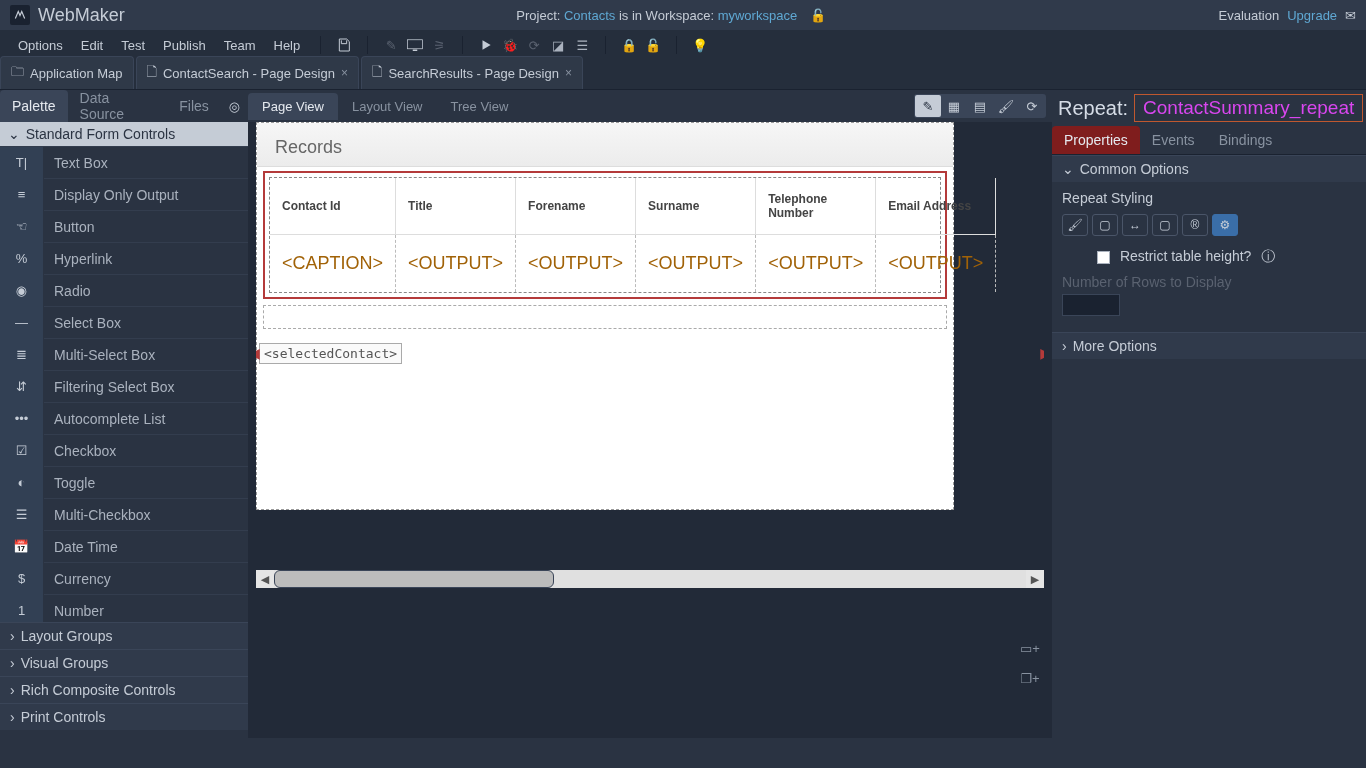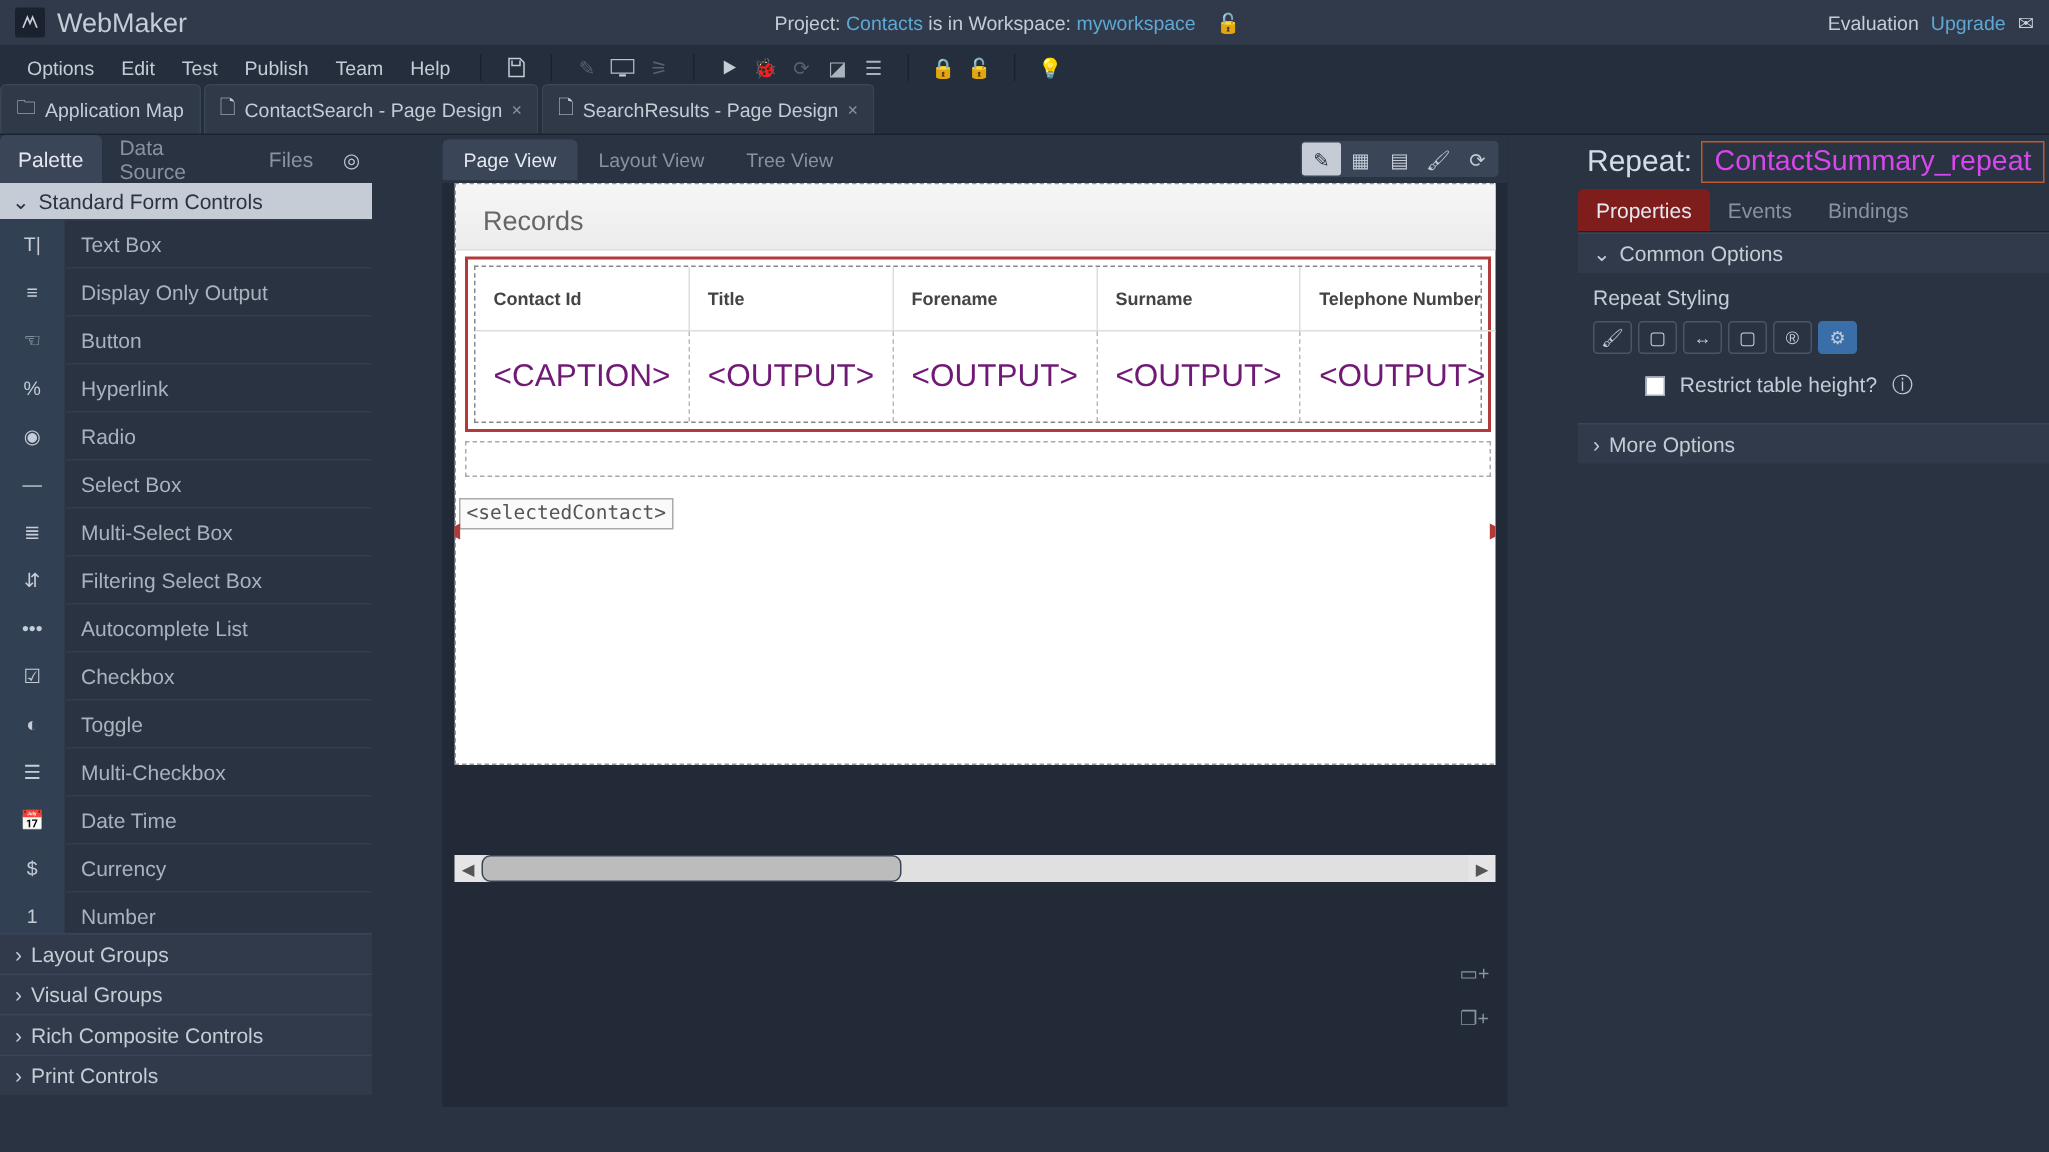--- a/index.html
+++ b/index.html
@@ -36,21 +36,21 @@
 }
 .tab {
   padding: 5px 10px; background: #2f3948; border-radius: 4px 4px 0 0;
   margin-right: 2px; display:flex; align-items:center; gap:6px;
   cursor:pointer; font-size:13px;
   border: 1px solid #3a4558; border-bottom: none;
 }
 .tab.active { background: #2f3948; }
 .tab .close { font-size: 12px; color: #8892a0; }
 
-.body-row { display:flex; height: 648px; gap: 47px; }
+.body-row { display:flex; height: 648px; }
 
 .left-panel { width: 248px; background: #2a3342; display:flex; flex-direction:column; }
 .left-tabs { height: 32px; display:flex; align-items:stretch; background:#2a3342; }
 .left-tab { padding: 6px 12px; cursor:pointer; font-size:14px; color:#8892a0; display:flex; align-items:center;}
 .left-tab.active { background:#3a4558; color:#e5e9ef; border-radius:4px 4px 0 0;}
 .left-tab-ico { width:28px; display:flex; align-items:center; justify-content:center;}
 
 .section-hdr {
   background:#c5ccd6; color:#2a3342; padding:4px 8px; font-size:14px;
   display:flex; align-items:center; gap:6px;
@@ -102,21 +102,21 @@
   background:white; position:relative;
 }
 .repeat-inner { border:1px dashed #888; margin:4px;}
 .data-table { width:100%; border-collapse:collapse; }
 .data-table th {
   text-align:left; padding:14px 12px; font-size:12px; color:#444;
   border-right:1px solid #ddd; border-bottom:1px solid #ddd;
   font-weight:600;
 }
 .data-table td {
-  padding:18px 12px; font-size:21px; color:#701a75;
+  padding:18px 12px; font-size:18px; color:#a16207;
   border-right:1px dashed #bbb;
 }
 .caption-cell { color:#2aa0c8; }
 .dashed-box { margin:6px; border:1px dashed #aaa; height:24px;}
 .sel-contact {
   display:inline-block; margin:8px 2px; border:1px solid #aaa;
   padding:2px 4px; font-family:monospace; font-size:13px; color:#555;
   background:#fafafa;
 }
 .arrow-left, .arrow-right {
@@ -440,20 +440,24 @@
         <div class="style-btn">↔</div>
         <div class="style-btn">▢</div>
         <div class="style-btn">®</div>
         <div class="style-btn blue">⚙</div>
       </div>
       <div class="prop-row" style="margin-top:12px;margin-left:35px;">
         <span class="cbx"></span>
         <span>Restrict table height?</span>
         <span style="margin-left:6px;">ⓘ</span>
       </div>
+      <div class="prop-row dim-row">
+        <div>Number of Rows to Display</div>
+        <div class="dim-input"></div>
+      </div>
     </div>
     <div class="prop-section">
       <span>›</span>
       <span>More Options</span>
     </div>
   </div>
 
 </div>
 
 </body></html>

